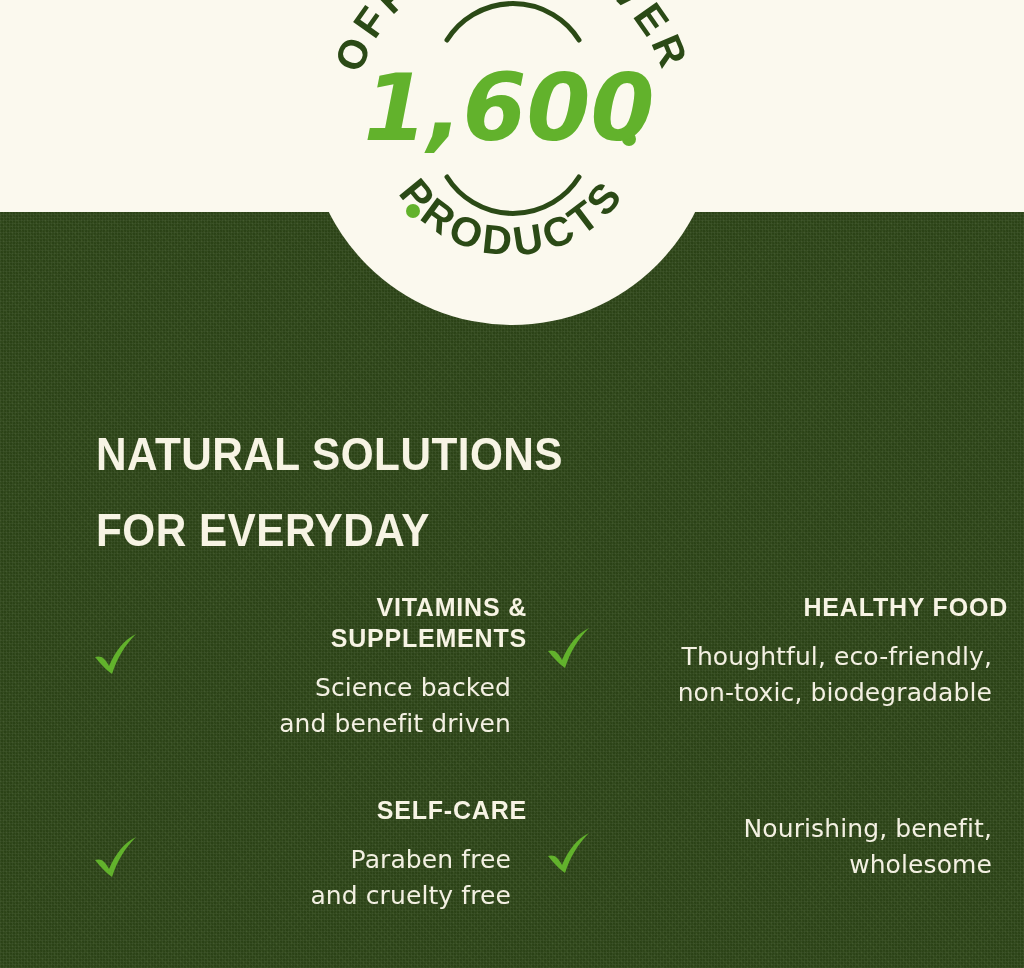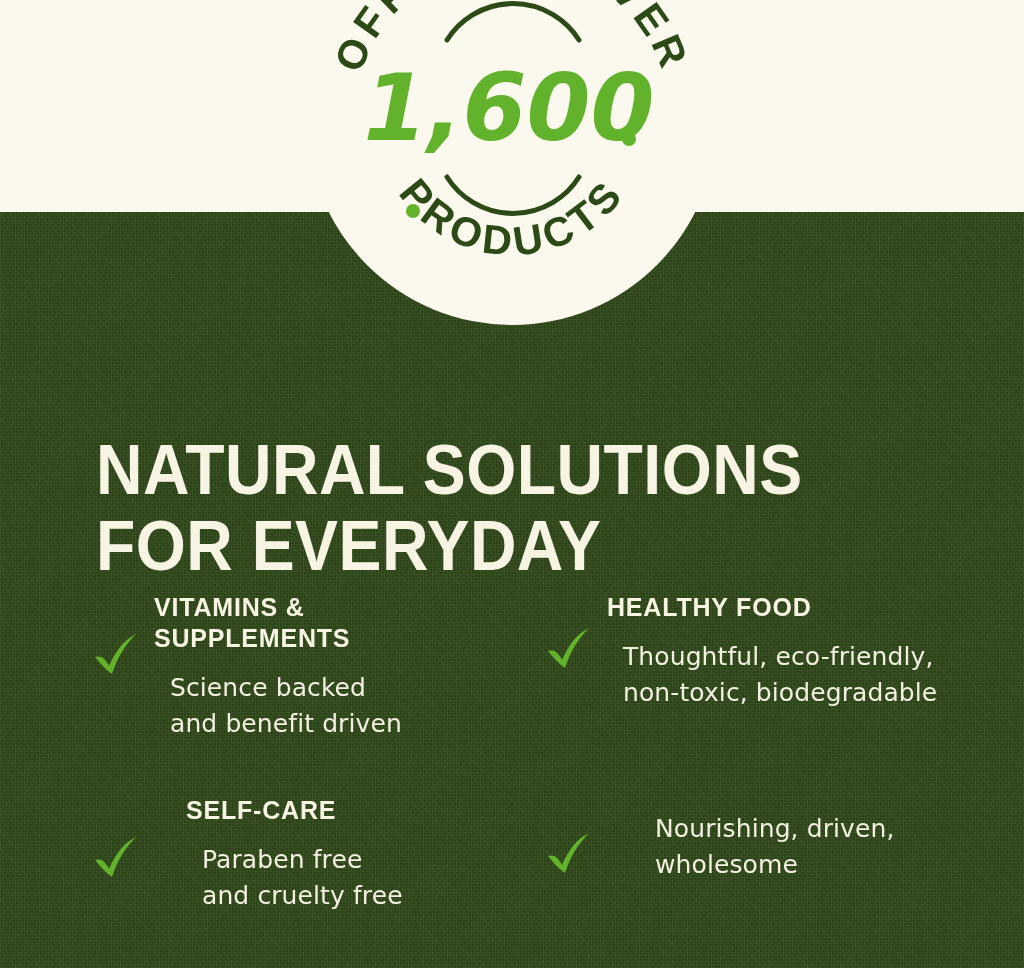--- a/index.html
+++ b/index.html
@@ -105,21 +105,21 @@
   
   .headline {
     position: absolute;
     left: 96px;
     top: 385px;
     width: 880px;
     z-index: 6;
     color: #f7f4e4;
     font-family: "Liberation Sans Narrow", "Liberation Sans", sans-serif;
     font-weight: 700;
-    font-size: 70px;
+    font-size: 46px;
     line-height: 76px;
     letter-spacing: 0.5px;
   }
   .headline .hl-line {
     display: block;
     white-space: nowrap;
     transform: scaleX(0.92);
     transform-origin: left center;
   }
 
@@ -129,20 +129,21 @@
     left: 0;
     top: 592px;
     width: 1024px;
     height: 360px;
     z-index: 6;
     display: grid;
     grid-template-columns: 453px 1fr;
     grid-template-rows: 203px auto;
     padding-left: 90px;
     box-sizing: border-box;
+    text-align: right;
   }
   .feature {
     position: relative;
     display: flex;
     align-items: flex-start;
     padding-right: 16px;
   }
   .feature.row2 { align-items: flex-start; gap: 32px; }
 
   .check {
@@ -253,19 +254,19 @@
         <p class="feature-desc">Paraben free
 and cruelty free</p>
       </div>
     </div>
 
     <div class="feature r2c2 row2">
       <svg class="check" viewBox="0 0 52 52">
         <path d="M5 27 C11 25 15 28 19 36 C26 20 34 10 46 4 C35 15 27 28 22 44 C16 40 10 33 5 27 Z" fill="#62b22c"></path>
       </svg>
       <div class="feature-text">
-        <p class="feature-desc">Nourishing, driven,
+        <p class="feature-desc">Nourishing, benefit,
 wholesome</p>
       </div>
     </div>
 
   </div>
 </div>
 
 </body></html>

